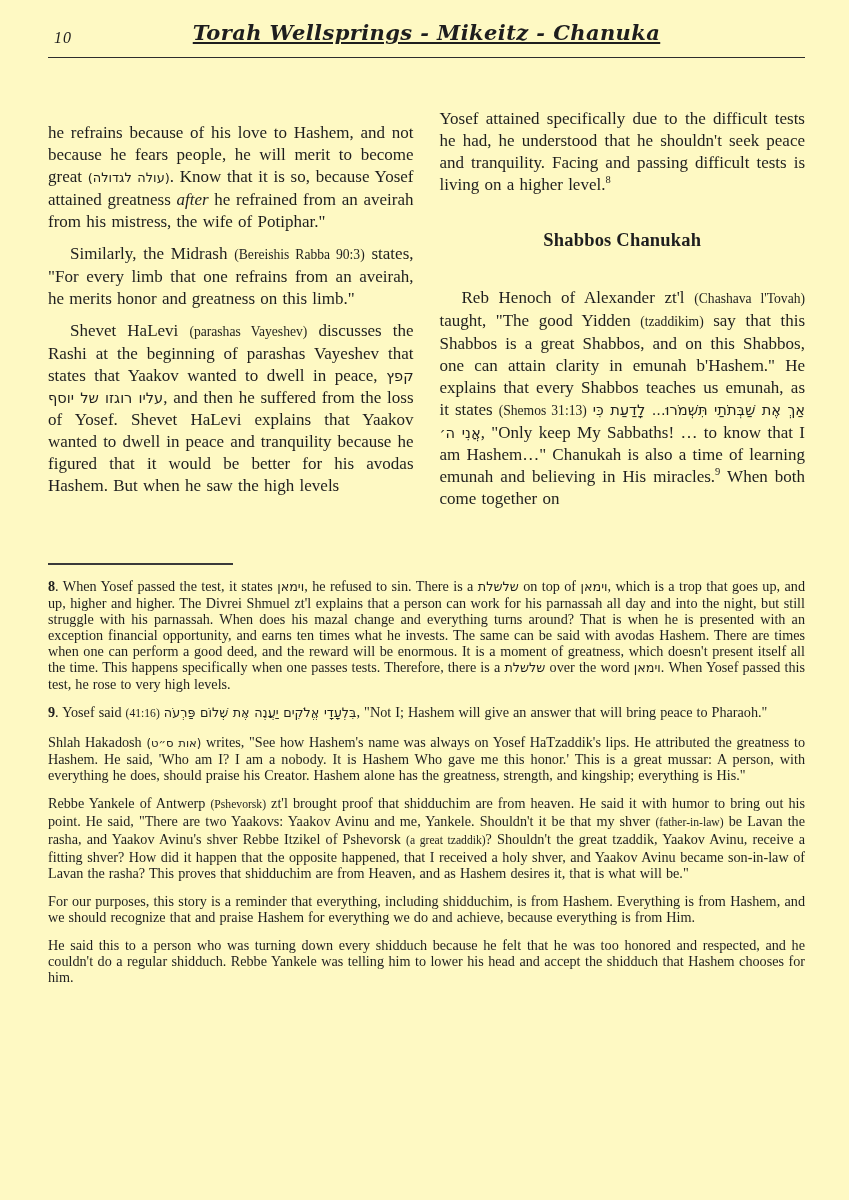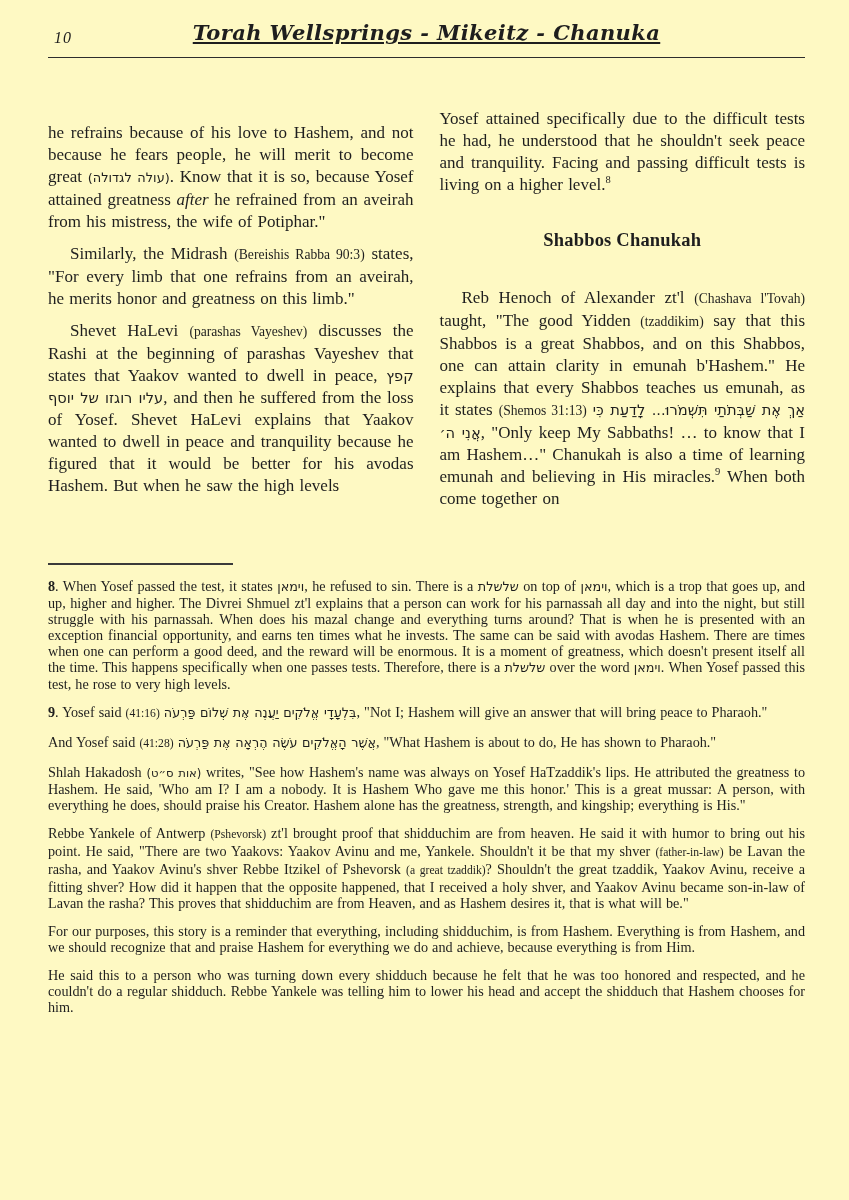--- a/index.html
+++ b/index.html
@@ -84,20 +84,19 @@
       <h2 class="section-heading">Shabbos Chanukah</h2>
       <p class="para"><span class="seg-n">Reb Henoch of Alexander zt'l </span><span class="seg-p">(Chashava l'Tovah)</span><span class="seg-n"> taught, "The good Yidden </span><span class="seg-p">(tzaddikim)</span><span class="seg-n"> say that this Shabbos is a great Shabbos, and on this Shabbos, one can attain clarity in emunah b'Hashem." He explains that every Shabbos teaches us emunah, as it states </span><span class="seg-p">(Shemos 31:13)</span><span class="seg-n"> </span><span class="seg-h">אַךְ אֶת שַׁבְּתֹתַי תִּשְׁמֹרוּ... לָדַעַת כִּי אֲנִי ה׳</span><span class="seg-n">, "Only keep My Sabbaths! … to know that I am Hashem…" Chanukah is also a time of learning emunah and believing in His miracles.</span><sup class="seg-sup">9</sup><span class="seg-n"> When both come together on</span></p>
     </section>
   </main>
 
   <hr class="footnote-separator">
 
   <section class="footnotes">
     <p class="fn-para"><span class="seg-b">8</span><span class="seg-n">. When Yosef passed the test, it states </span><span class="seg-h">וימאן</span><span class="seg-n">, he refused to sin. There is a </span><span class="seg-h">שלשלת</span><span class="seg-n"> on top of </span><span class="seg-h">וימאן</span><span class="seg-n">, which is a trop that goes up, and up, higher and higher. The Divrei Shmuel zt'l explains that a person can work for his parnassah all day and into the night, but still struggle with his parnassah. When does his mazal change and everything turns around? That is when he is presented with an exception financial opportunity, and earns ten times what he invests. The same can be said with avodas Hashem. There are times when one can perform a good deed, and the reward will be enormous. It is a moment of greatness, which doesn't present itself all the time. This happens specifically when one passes tests. Therefore, there is a </span><span class="seg-h">שלשלת</span><span class="seg-n"> over the word </span><span class="seg-h">וימאן</span><span class="seg-n">. When Yosef passed this test, he rose to very high levels.</span></p>
     <p class="fn-para"><span class="seg-b">9</span><span class="seg-n">. Yosef said </span><span class="seg-p">(41:16)</span><span class="seg-n"> </span><span class="seg-h">בִּלְעָדָי אֱלֹקִים יַעֲנֶה אֶת שְׁלוֹם פַּרְעֹה</span><span class="seg-n">, "Not I; Hashem will give an answer that will bring peace to Pharaoh."</span></p>
-    <p class="fn-para"><span class="seg-n">And Yosef said </span><span class="seg-p">(41:28)</span><span class="seg-n"> </span><span class="seg-h">אֲשֶׁר הָאֱלֹקִים עֹשֶׂה הֶרְאָה אֶת פַּרְעֹה</span><span class="seg-n">, "What Hashem is about to do, He has shown to Pharaoh."</span></p>
     <p class="fn-para"><span class="seg-n">Shlah Hakadosh </span><span class="seg-ph">(אות ס״ט)</span><span class="seg-n"> writes, "See how Hashem's name was always on Yosef HaTzaddik's lips. He attributed the greatness to Hashem. He said, 'Who am I? I am a nobody. It is Hashem Who gave me this honor.' This is a great mussar: A person, with everything he does, should praise his Creator. Hashem alone has the greatness, strength, and kingship; everything is His."</span></p>
     <p class="fn-para"><span class="seg-n">Rebbe Yankele of Antwerp </span><span class="seg-p">(Pshevorsk)</span><span class="seg-n"> zt'l brought proof that shidduchim are from heaven. He said it with humor to bring out his point. He said, "There are two Yaakovs: Yaakov Avinu and me, Yankele. Shouldn't it be that my shver </span><span class="seg-p">(father-in-law)</span><span class="seg-n"> be Lavan the rasha, and Yaakov Avinu's shver Rebbe Itzikel of Pshevorsk </span><span class="seg-p">(a great tzaddik)</span><span class="seg-n">? Shouldn't the great tzaddik, Yaakov Avinu, receive a fitting shver? How did it happen that the opposite happened, that I received a holy shver, and Yaakov Avinu became son-in-law of Lavan the rasha? This proves that shidduchim are from Heaven, and as Hashem desires it, that is what will be."</span></p>
     <p class="fn-para"><span class="seg-n">For our purposes, this story is a reminder that everything, including shidduchim, is from Hashem. Everything is from Hashem, and we should recognize that and praise Hashem for everything we do and achieve, because everything is from Him.</span></p>
     <p class="fn-para"><span class="seg-n">He said this to a person who was turning down every shidduch because he felt that he was too honored and respected, and he couldn't do a regular shidduch. Rebbe Yankele was telling him to lower his head and accept the shidduch that Hashem chooses for him.</span></p>
   </section>
 
 </div>
 
 </body></html>

